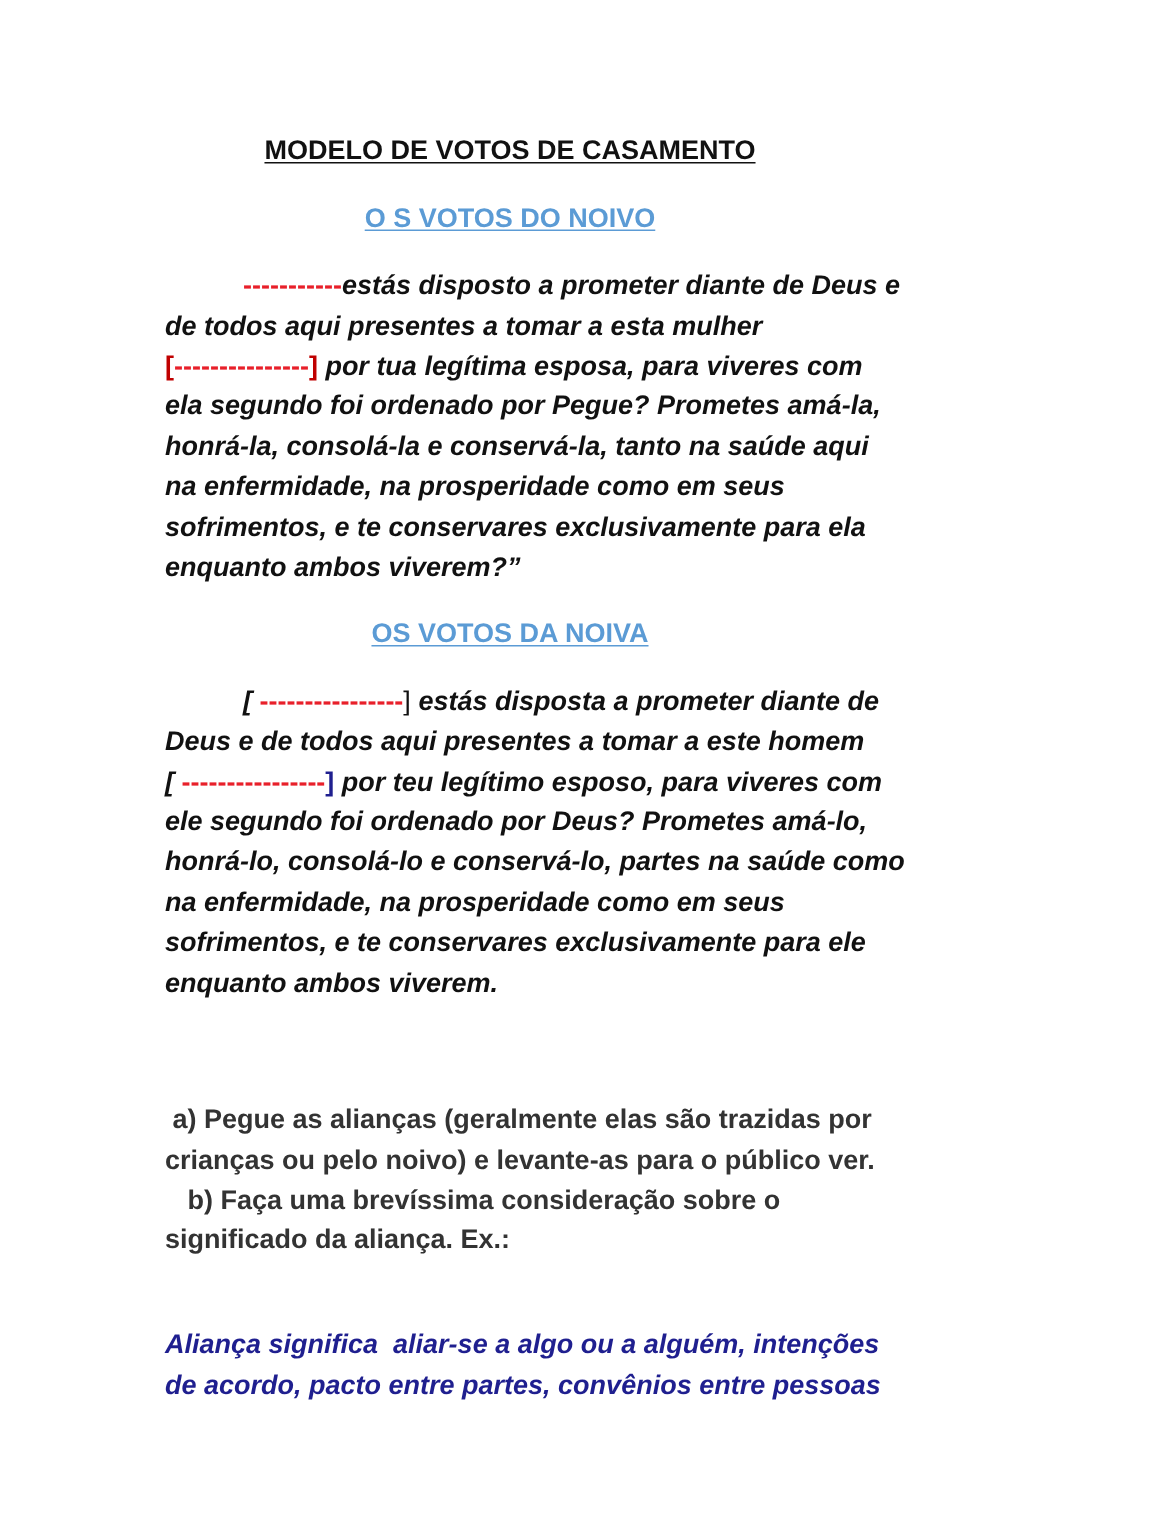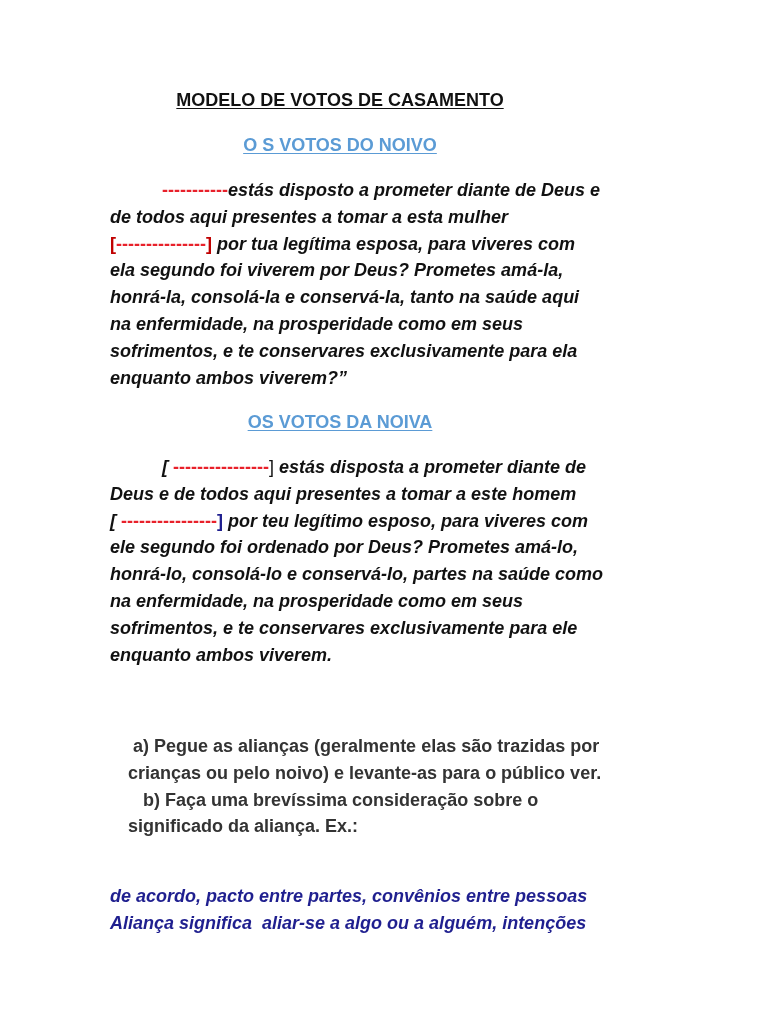--- a/index.html
+++ b/index.html
@@ -37,21 +37,21 @@
   .sec7 {
     position: absolute; left: 127px; top: 688px;
     font-size: 18px; font-weight: bold; color: #1f1f8f;
   }
   .sec7 .u { text-decoration: underline; text-underline-offset: 2px; }
   .body2 {
     position: absolute; left: 110px; top: 733px; width: 560px;
     font-size: 18px; font-weight: bold; color: #333;
     line-height: 26.8px; white-space: nowrap;
   }
-  .body2 .line { display: block; height: 26.8px; margin-left: 18px; }
+  .body2 .line { display: block; height: 26.8px; }
   .quote {
     position: absolute; left: 110px; top: 883px; width: 560px;
     font-size: 18px; font-weight: bold; font-style: italic; color: #1f1f8f;
     line-height: 27px; white-space: nowrap;
   }
   .quote .line { display: block; height: 27px; }
 </style>
 </head>
 <body>
 
@@ -62,21 +62,21 @@
   </div>
 
   <div class="center-line h-blue h-noivo">
     <span>O S VOTOS DO NOIVO</span>
   </div>
 
   <div class="para p1">
     <span class="line"><span class="indent2"></span><span class="red">-----------</span><span>estás disposto a prometer diante de Deus e</span></span>
     <span class="line">de todos aqui presentes a tomar a esta mulher</span>
     <span class="line"><span class="darkred">[</span><span class="red">---------------</span><span class="darkred">]</span><span> por tua legítima esposa, para viveres com</span></span>
-    <span class="line">ela segundo foi viverem por Deus? Prometes amá-la,</span>
+    <span class="line">ela segundo foi ordenado por Pegue? Prometes amá-la,</span>
     <span class="line">honrá-la, consolá-la e conservá-la, tanto na saúde aqui</span>
     <span class="line">na enfermidade, na prosperidade como em seus</span>
     <span class="line">sofrimentos, e te conservares exclusivamente para ela</span>
     <span class="line">enquanto ambos viverem?”</span>
   </div>
 
   <div class="center-line h-blue h-noiva">
     <span>OS VOTOS DA NOIVA</span>
   </div>
 
@@ -93,17 +93,17 @@
 
 
   <div class="body2">
     <span class="line" style="white-space:pre"> a) Pegue as alianças (geralmente elas são trazidas por</span>
     <span class="line">crianças ou pelo noivo) e levante-as para o público ver.</span>
     <span class="line" style="white-space:pre">   b) Faça uma brevíssima consideração sobre o</span>
     <span class="line">significado da aliança. Ex.:</span>
   </div>
 
   <div class="quote">
+    <span class="line" style="white-space:pre">Aliança significa  aliar-se a algo ou a alguém, intenções</span>
     <span class="line">de acordo, pacto entre partes, convênios entre pessoas</span>
-    <span class="line" style="white-space:pre">Aliança significa  aliar-se a algo ou a alguém, intenções</span>
   </div>
 
 </div>
 
 </body></html>

